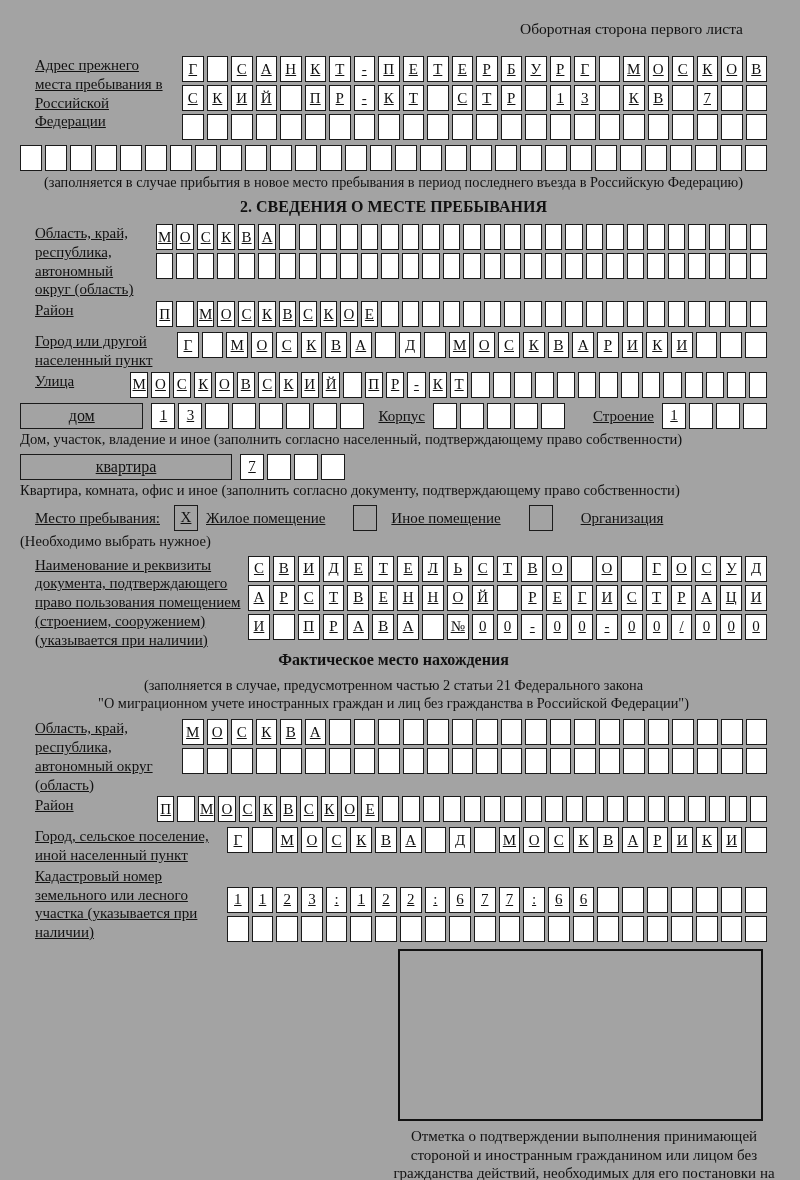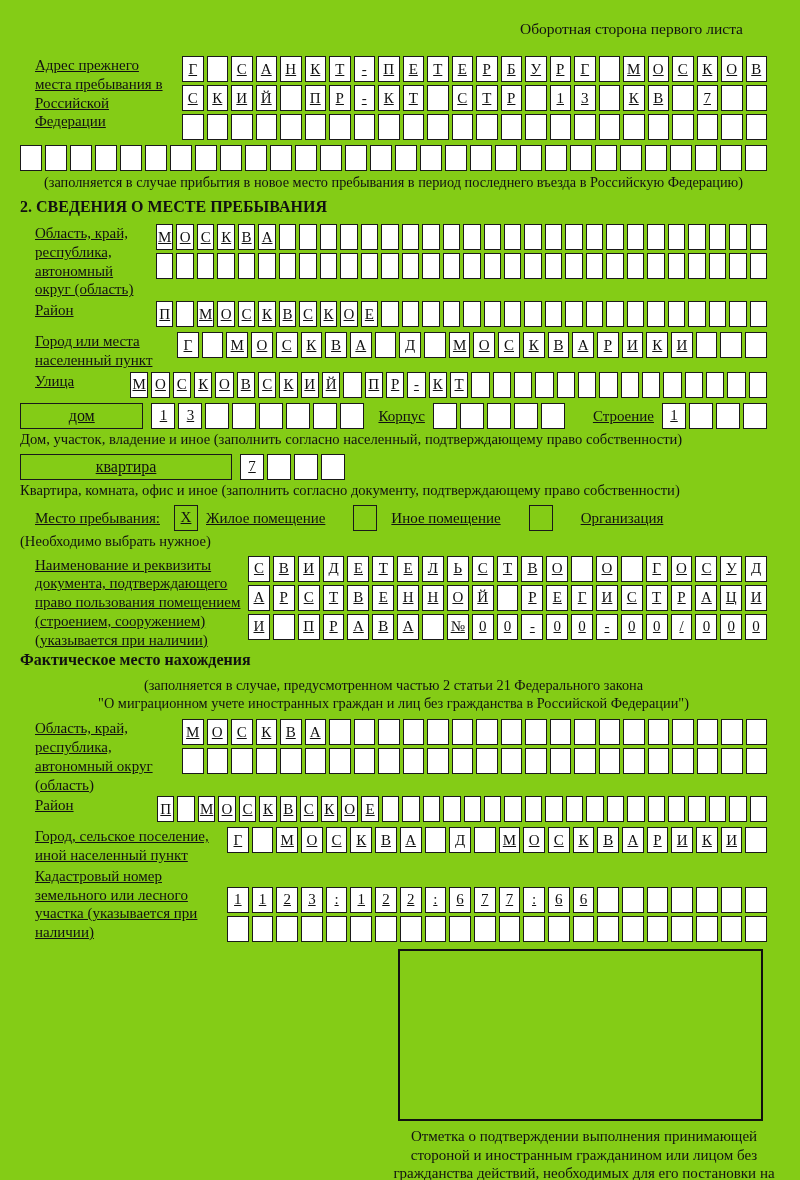--- a/index.html
+++ b/index.html
@@ -1,21 +1,21 @@
 <!DOCTYPE html>
 <html><head>
 <meta charset="utf-8">
 <style>
   html,body{margin:0;padding:0;background:#fff;}
   .page{
     position:relative;
     width:800px;height:1180px;
     box-sizing:border-box;
     padding:16px 33px 0 20px;
-    background:#84cc16;
+    background:#a3a3a3;
     color:#111;
     font-family:"Liberation Serif","DejaVu Serif",serif;
     overflow:hidden;
   }
   .hdr{
     text-align:right;
     font-size:15.5px;
     margin:4px 24px 18px 0;
   }
   .row{display:flex;align-items:flex-start;margin-bottom:2px;text-decoration:underline;}
@@ -41,21 +41,21 @@
   .caption{
     text-align:center;
     font-size:14.3px;
     margin:1px 0 7px 0;
   }
   .caption-left{
     font-size:14.6px;
     margin:0 0 6px 0;
   }
   .sec-title{
-    text-align:left;
+    text-align:center;
     font-weight:bold;
     font-size:16px;
     margin:4px 0 8px 0;
   }
   .boxlabel{
     border:1.5px solid #1a1a1a;
     height:24px;
     display:flex;align-items:center;justify-content:center;
     font-size:16px;
     box-sizing:content-box;
@@ -328,21 +328,21 @@
           <div class="cell"></div>
           <div class="cell"></div>
           <div class="cell"></div>
           <div class="cell"></div>
           <div class="cell"></div>
         </div>
     </div>
   </div>
 
   <div class="row">
-    <div class="lbl w-city2">Город или места населенный пункт</div>
+    <div class="lbl w-city2">Город или другой населенный пункт</div>
     <div class="cellcol">
       <div class="cellrow">
           <div class="cell">Г</div>
           <div class="cell"></div>
           <div class="cell">М</div>
           <div class="cell">О</div>
           <div class="cell">С</div>
           <div class="cell">К</div>
           <div class="cell">В</div>
           <div class="cell">А</div>

